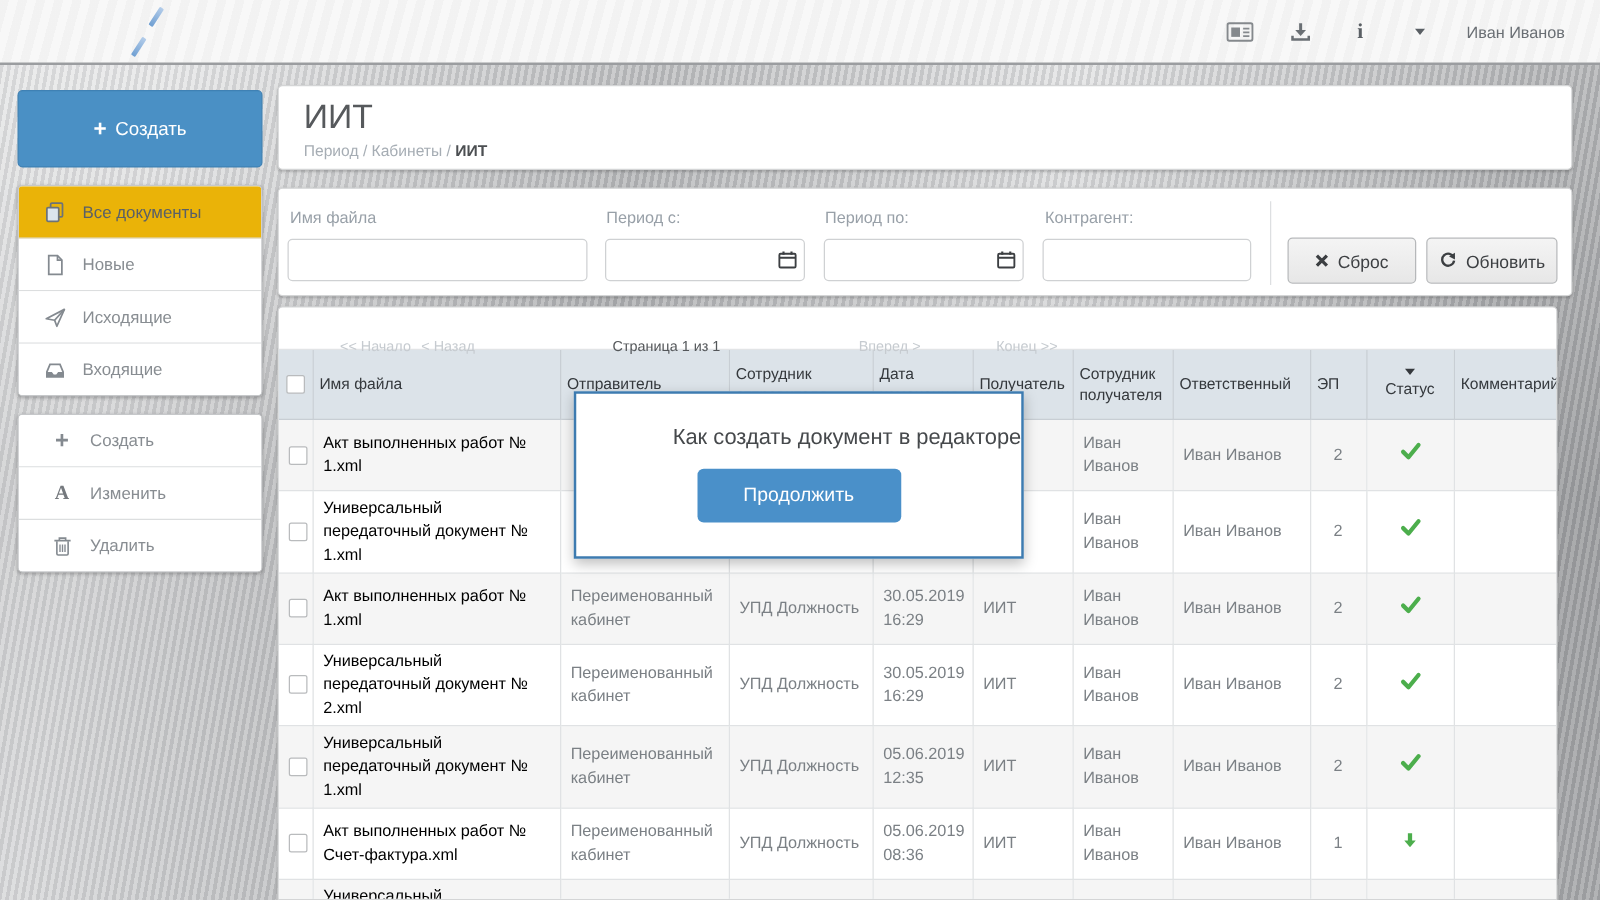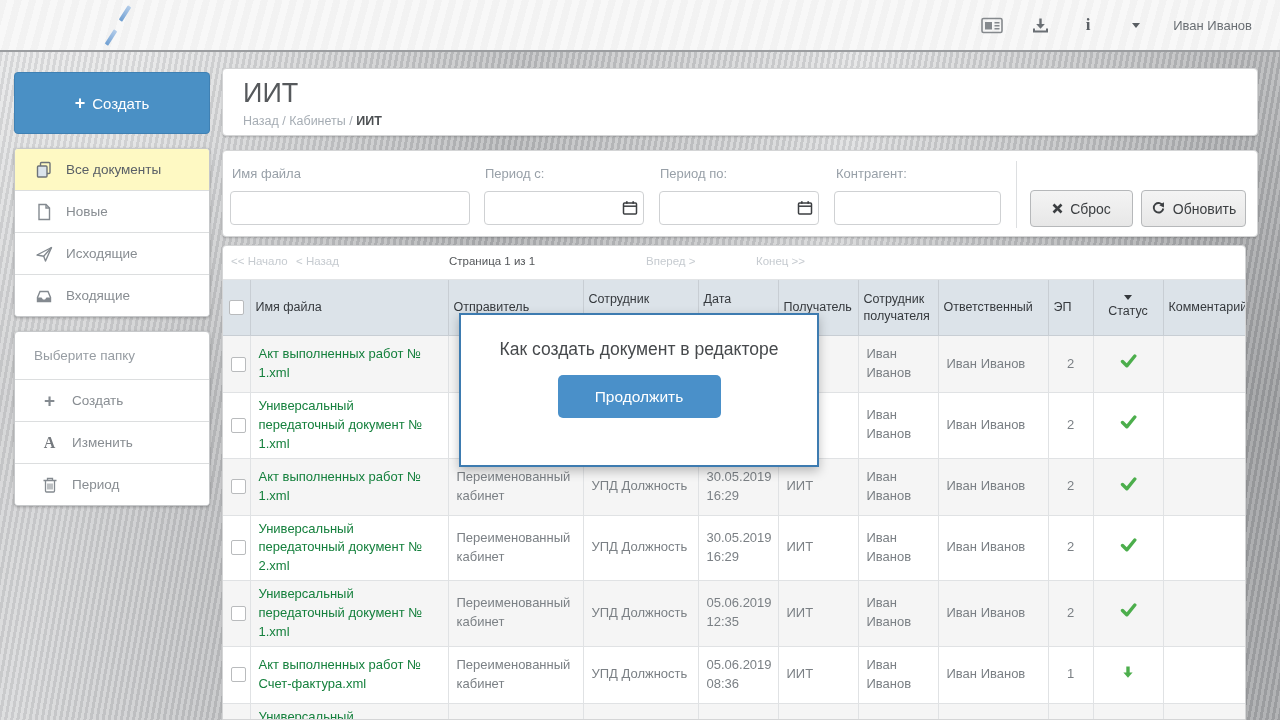--- a/index.html
+++ b/index.html
@@ -36,21 +36,21 @@
   .btn-create{width:196px;height:62px;background:#4a90c5;border:1px solid #3f81b4;border-radius:4px;
     color:#fff;font-size:15px;display:flex;align-items:center;justify-content:center;gap:7px;
     box-sizing:border-box;cursor:pointer;}
   .btn-create .plus{font-size:18px;font-weight:bold;line-height:1;}
   .side-card{background:#fff;border:1px solid #c6c8ca;border-radius:4px;margin-top:14px;
     box-shadow:0 1px 3px rgba(0,0,0,.25);overflow:hidden;}
   .menu-card{margin-top:14px;}
   .side-item{height:41px;display:flex;align-items:center;gap:13px;padding-left:19px;
     border-bottom:1px solid #dcdedf;font-size:13.5px;color:#888d92;cursor:pointer;background:#fff;}
   .side-item:last-child{border-bottom:none;}
-  .side-item.active{background:#fef9c3;color:#5a6067;}
+  .side-item.active{background:#eab308;color:#5a6067;}
   .side-item .ic{width:19px;height:19px;display:flex;align-items:center;justify-content:center;flex:none;}
   .folder-head{height:47px;display:flex;align-items:center;padding-left:19px;
     font-size:13.5px;color:#979da3;border-bottom:1px solid #dcdedf;}
   .sub{padding-left:25px;}
   .glyphA{font-family:"Liberation Serif",serif;font-weight:bold;font-size:16px;color:#75797e;line-height:1;}
   .glyphPlus{font-size:19px;font-weight:bold;color:#848a90;line-height:1;}
 
   
   .card{position:absolute;background:#fff;border:1px solid #d4d5d6;border-radius:4px;
     box-shadow:0 1px 2px rgba(0,0,0,.18);box-sizing:border-box;}
@@ -64,52 +64,52 @@
   .f-input{position:absolute;top:40px;height:34px;border:1px solid #cfd1d3;border-radius:4px;
     box-sizing:border-box;background:#fff;font-size:13px;color:#555;padding:0 8px;outline:none;}
   .cal{position:absolute;top:49px;width:16px;height:16px;cursor:pointer;}
   .vdiv{position:absolute;left:793px;top:10px;height:67px;width:1px;background:#dddfe1;}
   .f-btn{position:absolute;top:39px;height:37px;border:1px solid #b6b8ba;border-radius:4px;
     background:linear-gradient(#f4f4f4,#e7e7e7);font-size:14px;color:#3c3f42;
     display:flex;align-items:center;justify-content:center;gap:7px;cursor:pointer;box-sizing:border-box;}
 
   .table-card{left:222px;top:245px;width:1024px;height:475px;border-radius:4px 4px 0 0;overflow:hidden;}
   .pagebar{position:relative;height:33px;border-bottom:1px solid #e2e4e6;font-size:11.5px;}
-  .pg{position:absolute;top:9px;color:#c6cbd0;cursor:pointer;}
+  .pg{position:absolute;top:26px;color:#c6cbd0;cursor:pointer;margin-left:41px;}
   .pg.current{color:#54575a;cursor:default;}
 
   table{border-collapse:collapse;table-layout:fixed;width:1022px;font-size:13px;}
   col.c-cb{width:27px}col.c-file{width:198px}col.c-snd{width:135px}col.c-semp{width:115px}
   col.c-date{width:80px}col.c-rcv{width:80px}col.c-remp{width:80px}col.c-resp{width:110px}
   col.c-ep{width:45px}col.c-st{width:70px}col.c-cm{width:82px}
   thead th{background:#dce3e9;border:1px solid #c8ced4;border-top:none;height:47px;
     font-weight:400;color:#35393d;font-size:12.5px;text-align:left;padding:4px 5px;line-height:1.3;}
   thead th:first-child{border-left:none;}thead th:last-child{border-right:none;margin-left:40px;}
   tbody td{border:1px solid #e0e2e4;height:48px;color:#7b8085;padding:4px 8px;line-height:1.45;
     vertical-align:middle;overflow:hidden;}
   tbody td:first-child{border-left:none;}tbody td:last-child{border-right:none;}
   tbody tr:nth-child(odd) td{background:#f5f5f5;}
   tbody tr:nth-child(even) td{background:#ffffff;}
-  .cell-file{color:#15803d;margin-top:40px;}
+  .cell-file{color:#000000;margin-top:40px;}
   .checkbox{width:13px;height:13px;border:1px solid #b9bbbd;border-radius:2px;background:#fff;
     margin:0 auto;cursor:pointer;}
   .td-center{text-align:center;}
   .th-status{text-align:center;}
   .sort-caret{width:0;height:0;border-left:4px solid transparent;border-right:4px solid transparent;
     border-top:5px solid #35393d;margin:0 auto 3px;}
   .status-cell{text-align:center;}
   .status-cell .ic{display:none;}
   .status-cell.st-check .ic-check{display:inline-block;}
   .status-cell.st-down .ic-down{display:inline-block;}
   .dt{display:block;}
 
   
-  .modal{position:absolute;left:459px;top:313px;width:360px;height:154px;background:#fff;
+  .modal{position:absolute;left:459px;top:313px;width:360px;height:134px;background:#fff;
     border:2px solid #3d7bb0;box-shadow:0 4px 10px rgba(0,0,0,.25);box-sizing:border-box;z-index:100;
-    text-align:center;}
+    text-align:right;}
   .modal-title{margin-top:24px;font-size:17.5px;color:#46494c;}
   .modal-btn{margin:15px auto 0;width:163px;height:43px;background:#4a90c9;border:none;border-radius:5px;
     color:#fff;font-size:15.5px;display:flex;align-items:center;justify-content:center;cursor:pointer;}
 </style>
 </head>
 <body>
 
 <div class="topbar">
   <span class="slash s1"></span>
   <span class="slash s2"></span>
@@ -177,21 +177,20 @@
         <svg width="18" height="18" viewBox="0 0 18 18">
             <path d="M2.5 10.5L5 4.5h8l2.5 6v4h-13z" fill="none" stroke="#848a90" stroke-width="1.4"></path>
             <path d="M2.5 10.5h4l1.5 2h2l1.5-2h4v4h-13z" fill="#848a90" stroke="none"></path>
           </svg>
       </span>
       <span>Входящие</span>
     </div>
   </div>
 
   <div class="side-card">
-    <div class="folder-head">Выберите папку</div>
     <div class="side-item sub">
       <span class="ic">
           <span class="glyphPlus">+</span>
         </span>
       <span>Создать</span>
     </div>
     <div class="side-item sub">
       <span class="ic">
           <span class="glyphA">A</span>
         </span>
@@ -199,29 +198,29 @@
     </div>
     <div class="side-item sub">
       <span class="ic">
         <svg width="16" height="17" viewBox="0 0 16 17">
             <path d="M3.5 5v10a1 1 0 0 0 1 1h7a1 1 0 0 0 1-1V5" fill="none" stroke="#848a90" stroke-width="1.3"></path>
             <path d="M1.5 4.5h13" stroke="#848a90" stroke-width="1.3"></path>
             <path d="M5.5 4.5v-2h5v2" fill="none" stroke="#848a90" stroke-width="1.3"></path>
             <path d="M6 7.5v6M8 7.5v6M10 7.5v6" stroke="#848a90" stroke-width="1.1"></path>
           </svg>
       </span>
-      <span>Период</span>
+      <span>Удалить</span>
     </div>
   </div>
 </div>
 
 <div class="card title-card">
   <div class="page-title">ИИТ</div>
   <div class="breadcrumb">
-    <span>Назад / Кабинеты /</span>
+    <span>Период / Кабинеты /</span>
     <b>ИИТ</b>
   </div>
 </div>
 
 <div class="card filter-card">
   <span class="f-label" style="left:9px">Имя файла</span>
   <span class="f-label" style="left:262px">Период с:</span>
   <span class="f-label" style="left:437px">Период по:</span>
   <span class="f-label" style="left:613px">Контрагент:</span>
 

